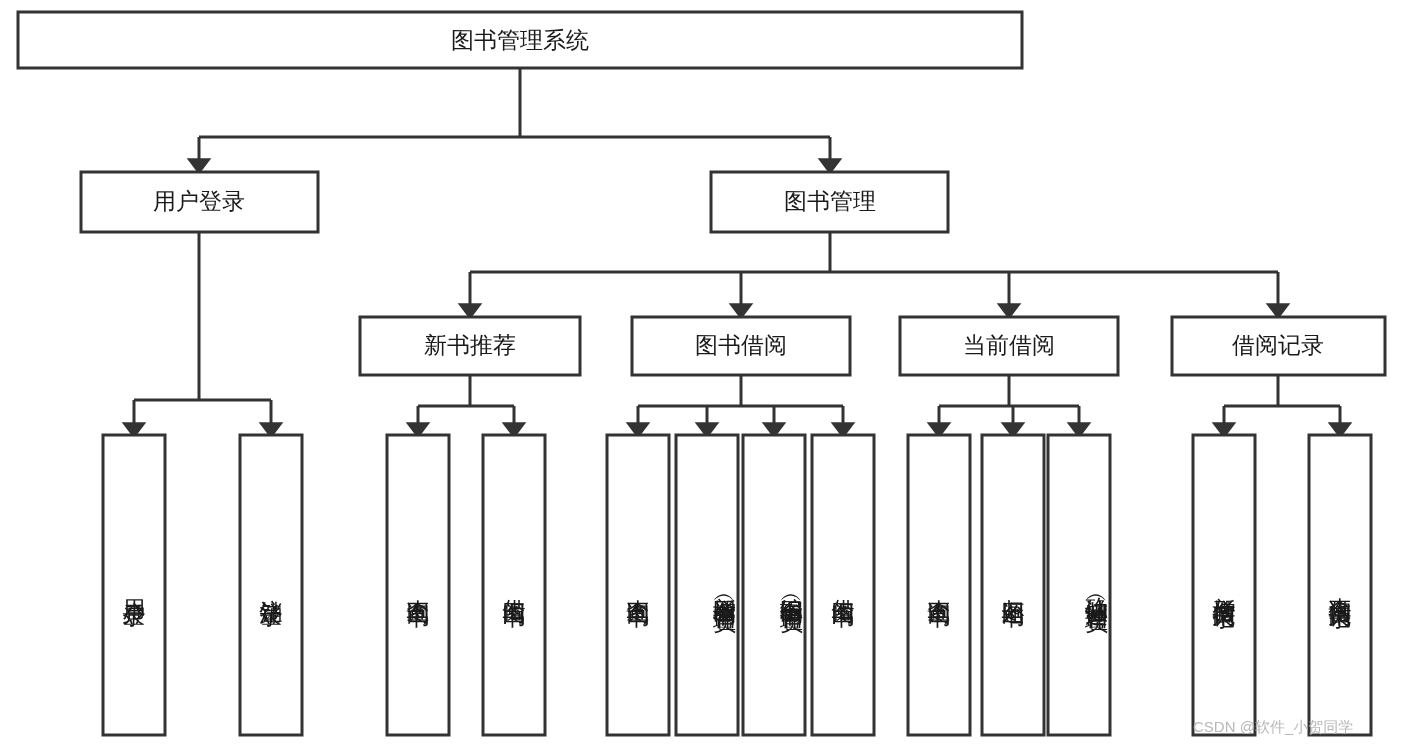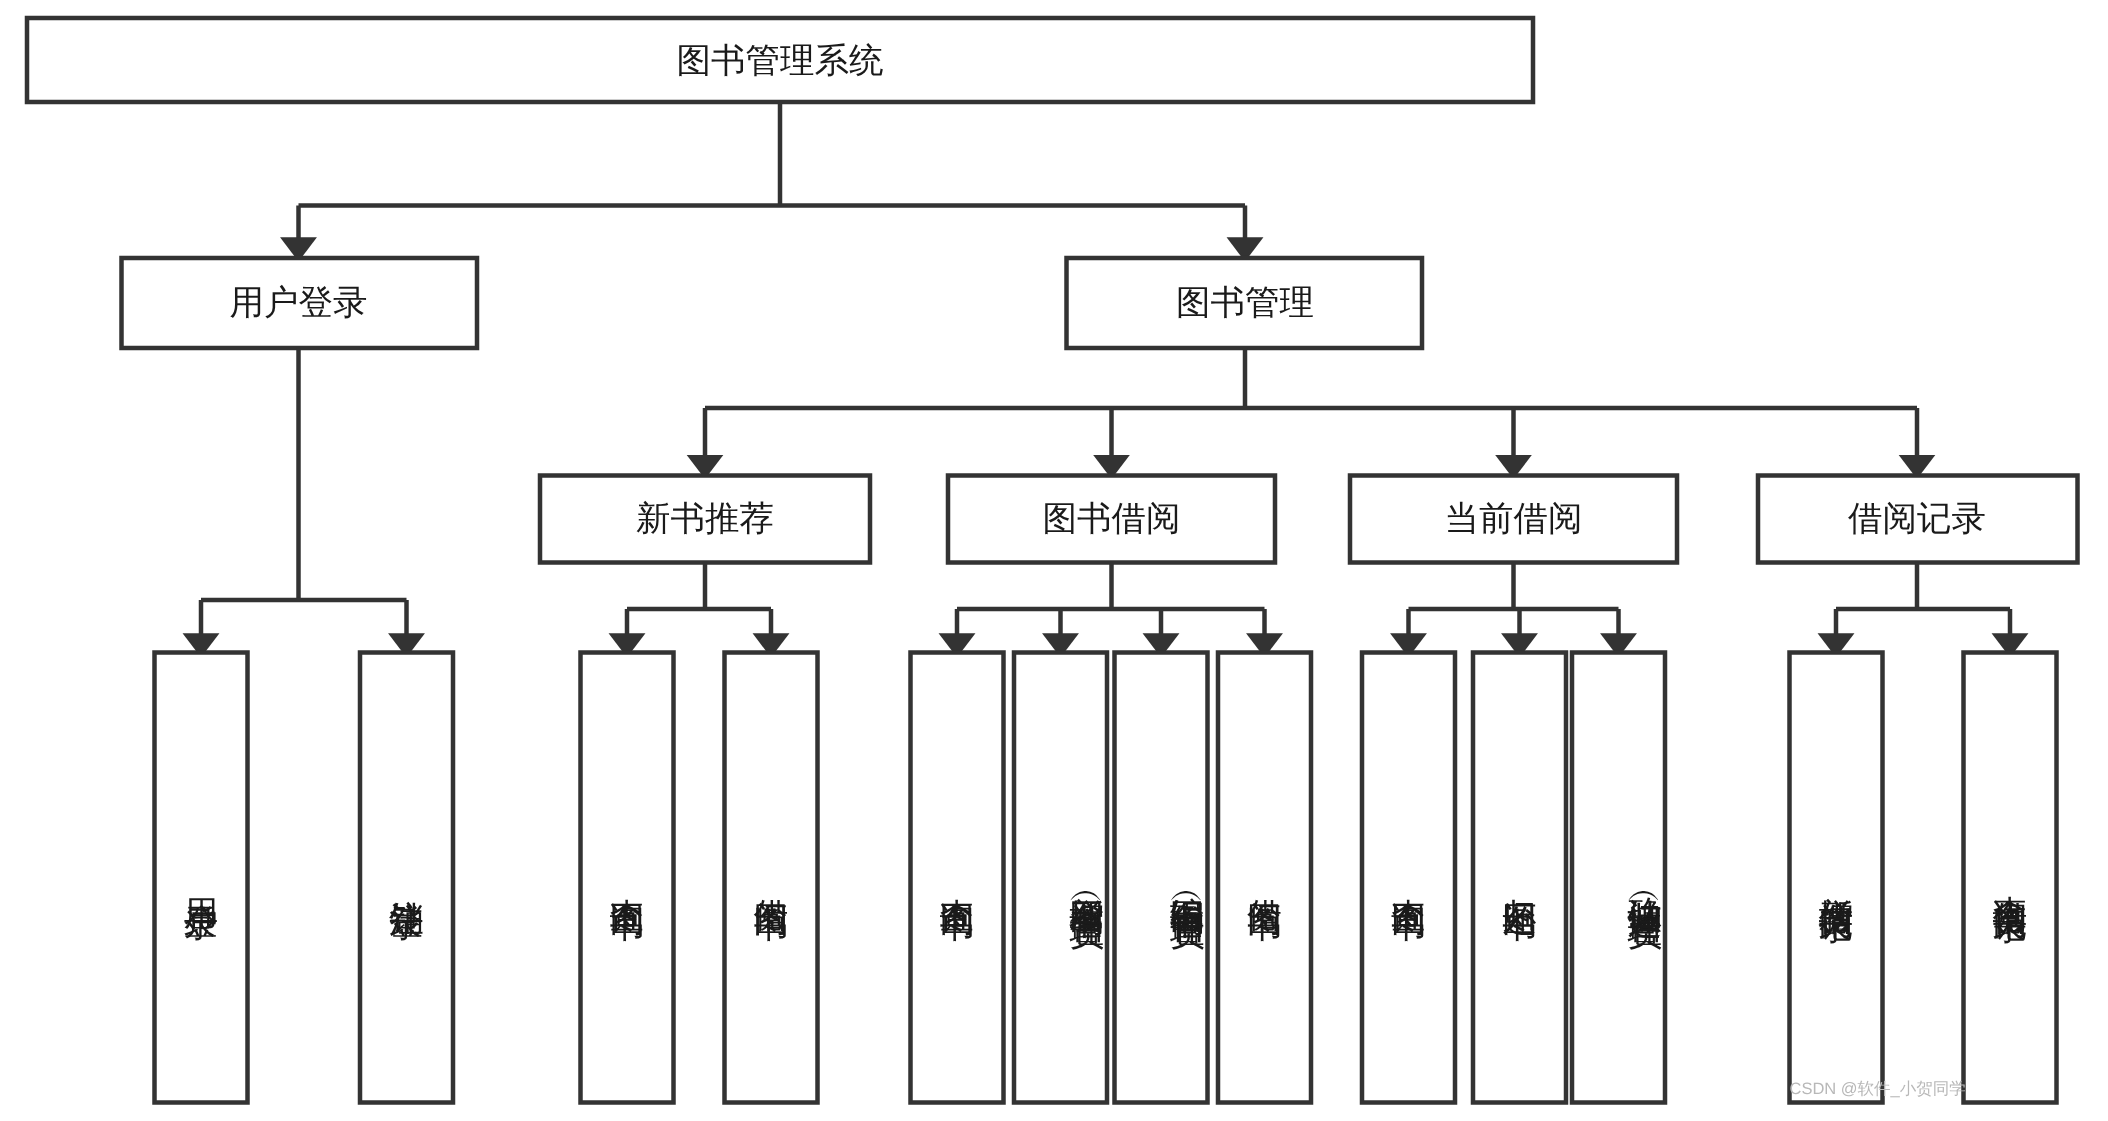--- a/index.html
+++ b/index.html
@@ -53,21 +53,21 @@
     display: flex;
     align-items: center;
     justify-content: center;
     text-align: center;
     white-space: nowrap;
     pointer-events: none;
   }
   .watermark {
     position: absolute;
     font-family: "Liberation Sans", "DejaVu Sans", sans-serif;
-    font-size: 11px;
+    font-size: 15px;
     color: #b8b8b8;
     white-space: nowrap;
   }
 </style>
 </head>
 <body>
 
 <div id="diagram-root">
 
   <svg class="diagram-canvas" viewBox="0 0 1405 747">

